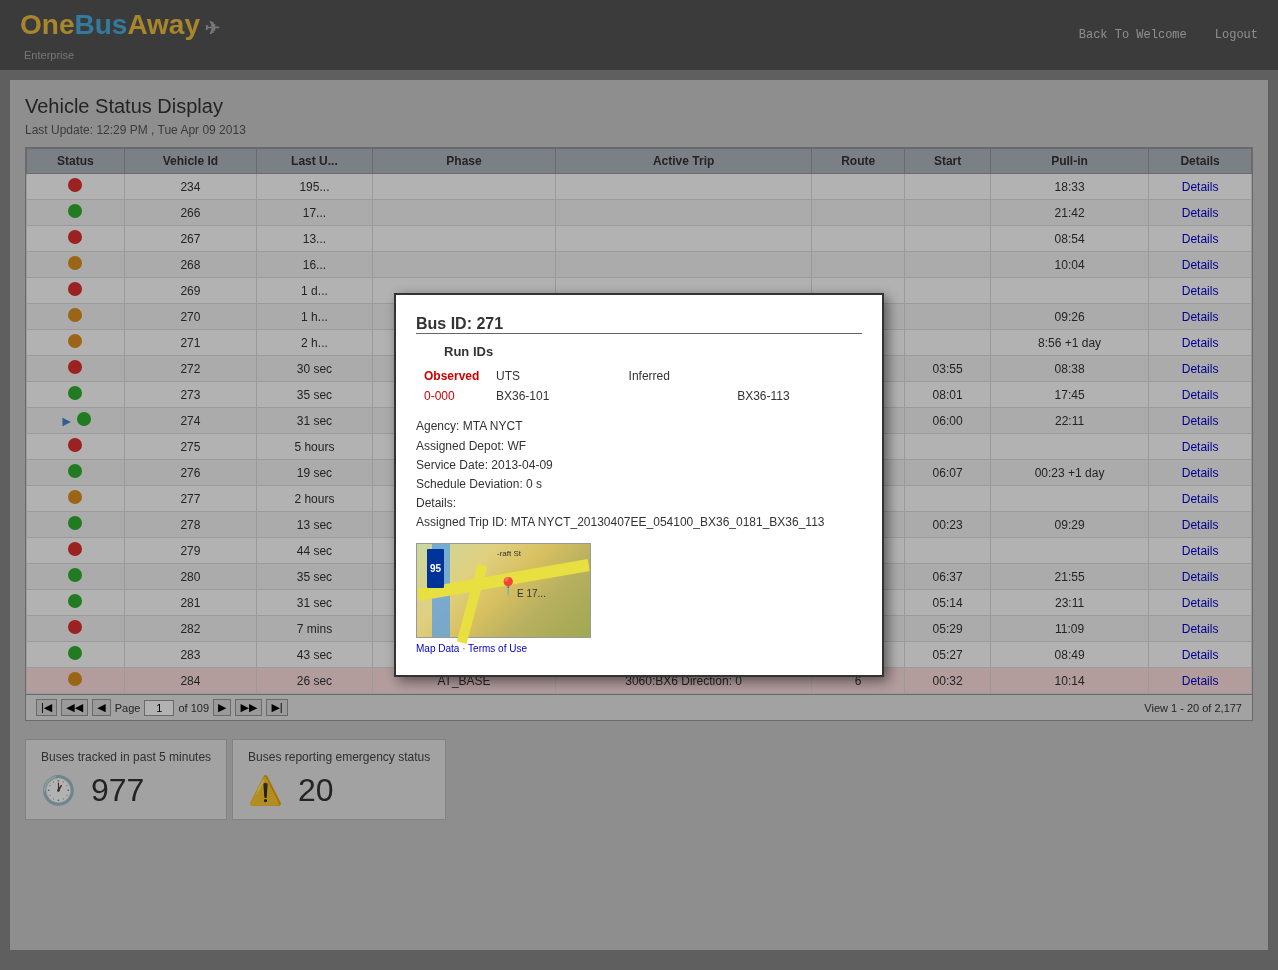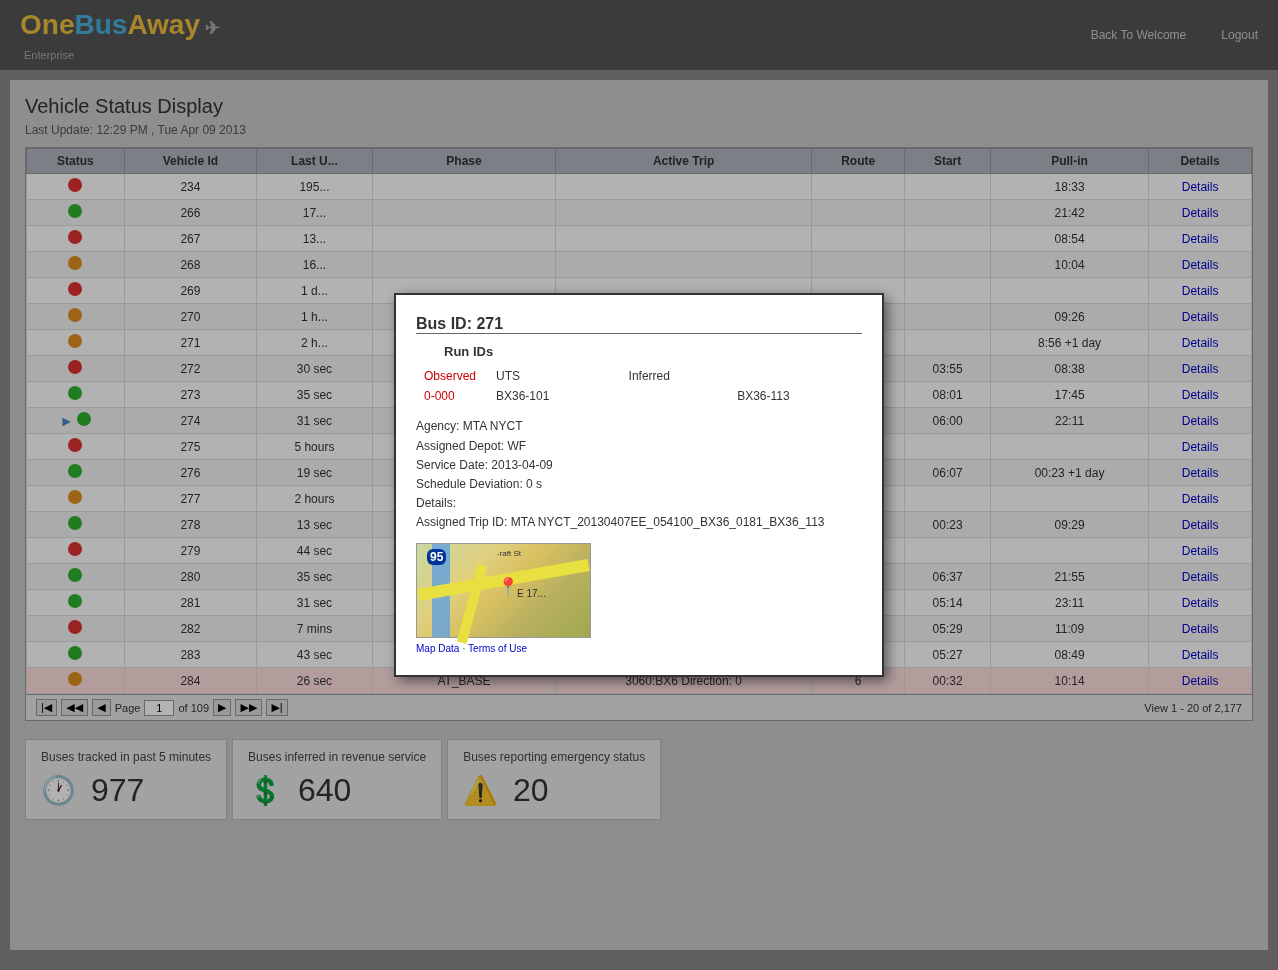--- a/index.html
+++ b/index.html
@@ -35,21 +35,22 @@
     }
     .logo-enterprise {
       color: #aaa;
       font-size: 11px;
       margin-left: 4px;
       margin-top: 8px;
       display: block;
     }
     .header-nav {
       display: flex;
-      gap: 35px;
+      gap: 28px;
+      font-family: Liberation Mono, monospace;
     }
     .header-nav a {
       color: #ccc;
       text-decoration: none;
       font-size: 12px;
     }
 
     
     .main-content {
       background: #ccc;
@@ -224,21 +225,21 @@
     .run-ids-table {
       width: 100%;
       margin-bottom: 10px;
       font-size: 12px;
     }
     .run-ids-table td {
       padding: 2px 6px;
       vertical-align: top;
     }
     .run-id-label {
-      font-weight: normal;
+      font-weight: bold;
       color: #cc0000;
       width: 70px;
     }
     .run-id-observed {
       color: #cc0000;
     }
     .modal-info {
       font-size: 12px;
       line-height: 1.6;
       margin-bottom: 10px;
@@ -578,27 +579,20 @@
 
     <div class="stats-bar">
       <div class="stat-box">
         <div class="stat-label">Buses tracked in past 5 minutes</div>
         <div class="stat-value-row">
           <div class="stat-icon">🕐</div>
           <div class="stat-number">977</div>
         </div>
       </div>
       <div class="stat-box">
-        <div class="stat-label">Buses inferred in revenue service</div>
-        <div class="stat-value-row">
-          <div class="stat-icon">💲</div>
-          <div class="stat-number">640</div>
-        </div>
-      </div>
-      <div class="stat-box">
         <div class="stat-label">Buses reporting emergency status</div>
         <div class="stat-value-row">
           <div class="stat-icon">⚠️</div>
           <div class="stat-number">20</div>
         </div>
       </div>
     </div>
   </div>
 
   <div class="modal-overlay">
@@ -634,21 +628,21 @@
       </div>
 
       
       <div style="position:relative;display:inline-block;">
         <div class="modal-map">
           <div class="modal-map-highway"></div>
           <div class="modal-map-road1"></div>
           <div class="modal-map-road2"></div>
           <div class="modal-map-pin">📍</div>
           
-          <div style="position:absolute;top:5px;left:10px;background:#003399;color:#fff;border-radius:6px;font-size:12px;padding:1px 3px;font-weight:bold;">95</div>
+          <div style="position:absolute;top:5px;left:10px;background:#003399;color:#fff;border-radius:1px;font-size:10px;padding:14px 3px;font-weight:bold;">95</div>
           
           <div style="position:absolute;top:5px;left:80px;font-size:8px;color:#333;">-raft St</div>
           <div style="position:absolute;top:44px;left:100px;font-size:10px;color:#333;">E 17...</div>
         </div>
         <div class="modal-map-footer">
           <a href="#">Map Data</a>
           <span> · </span>
           <a href="#">Terms of Use</a>
         </div>
       </div>

